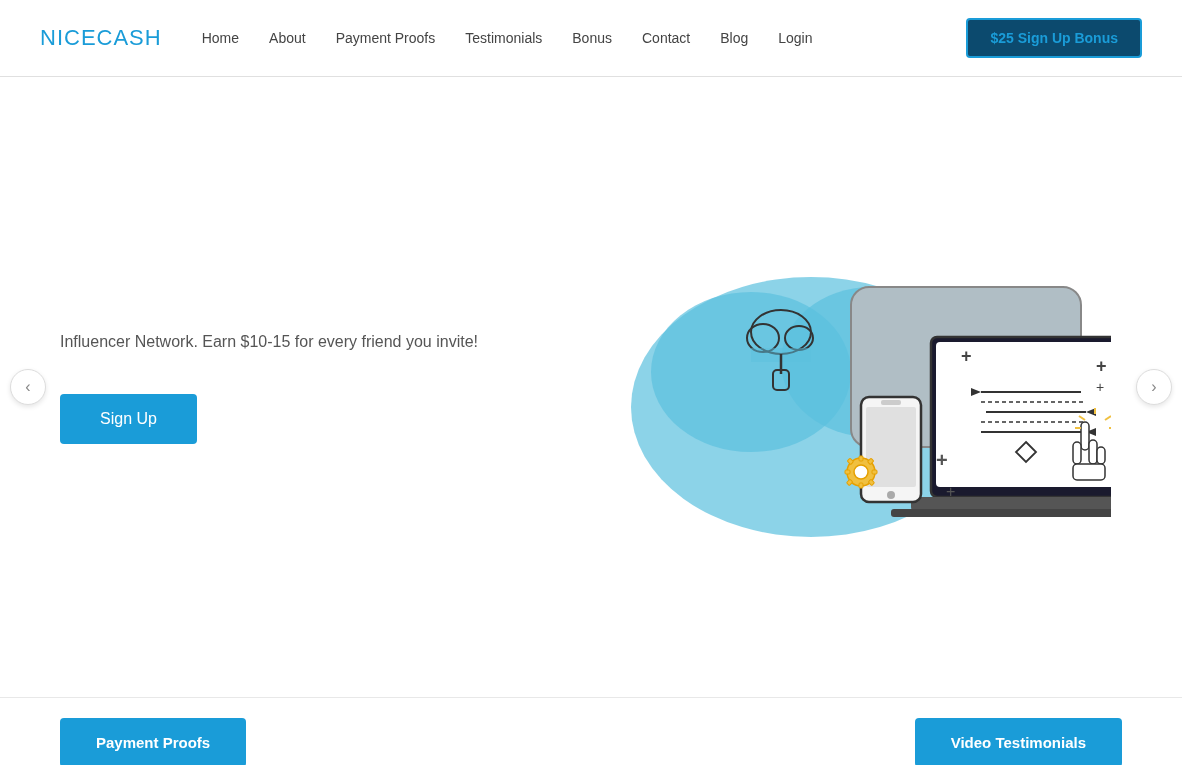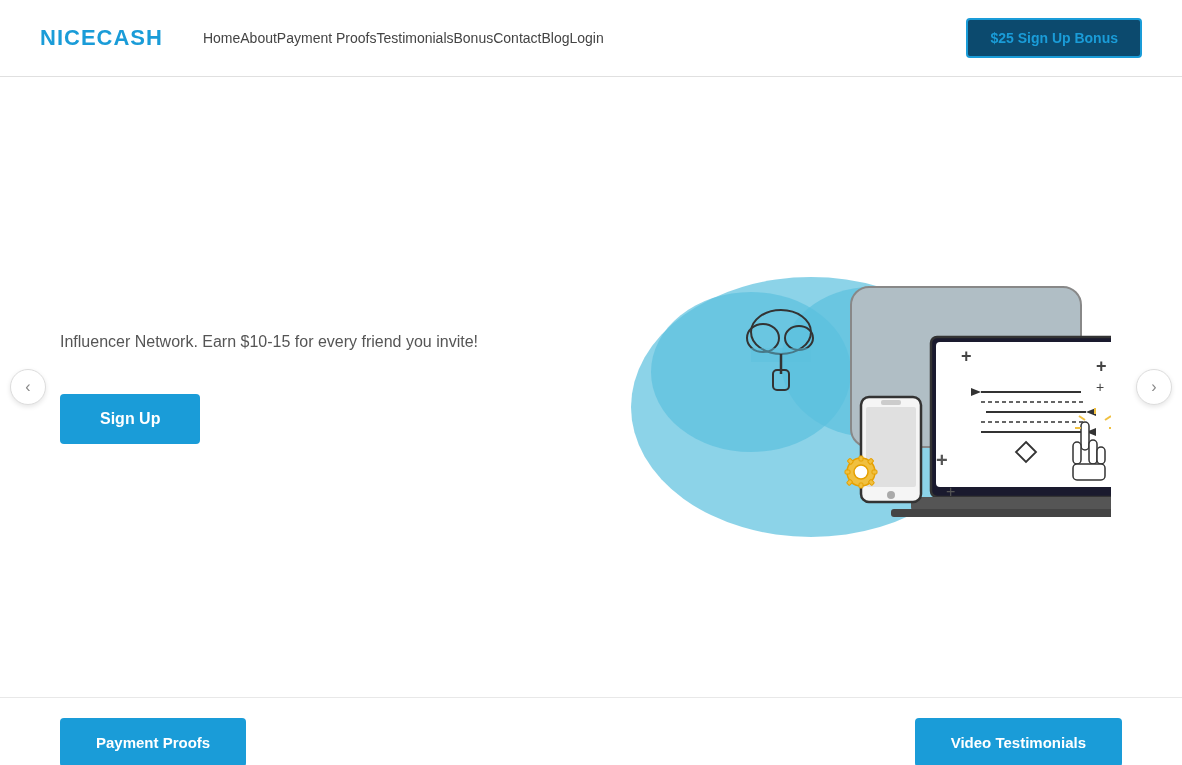--- a/index.html
+++ b/index.html
@@ -9,29 +9,30 @@
     .navbar {
       display: flex;
       align-items: center;
       padding: 0 40px;
       height: 77px;
       border-bottom: 1px solid #e0e0e0;
       background: #fff;
     }
     .navbar-logo {
       font-size: 22px;
-      font-weight: 700;
+      font-weight: 400;
       color: #1a9cd8;
       letter-spacing: 1px;
       margin-right: 40px;
       text-decoration: none;
     }
     .navbar-links {
       display: flex;
       align-items: flex-start;
+      gap: 30px;
       flex: 1;
     }
     .navbar-links a {
       text-decoration: none;
       color: #444;
       font-size: 14px;
       font-weight: 500;
     }
     .signup-bonus-btn {
       border: 2px solid #1a9cd8;
@@ -71,21 +72,21 @@
       margin-bottom: 40px;
       line-height: 1.5;
     }
     .signup-btn {
       background: #1a9cd8;
       color: #fff;
       border: none;
       padding: 16px 40px;
       border-radius: 4px;
       font-size: 16px;
-      font-weight: 700;
+      font-weight: 400;
       cursor: pointer;
     }
 
     
     .carousel-arrow {
       position: absolute;
       top: 50%;
       transform: translateY(-50%);
       width: 36px;
       height: 36px;

